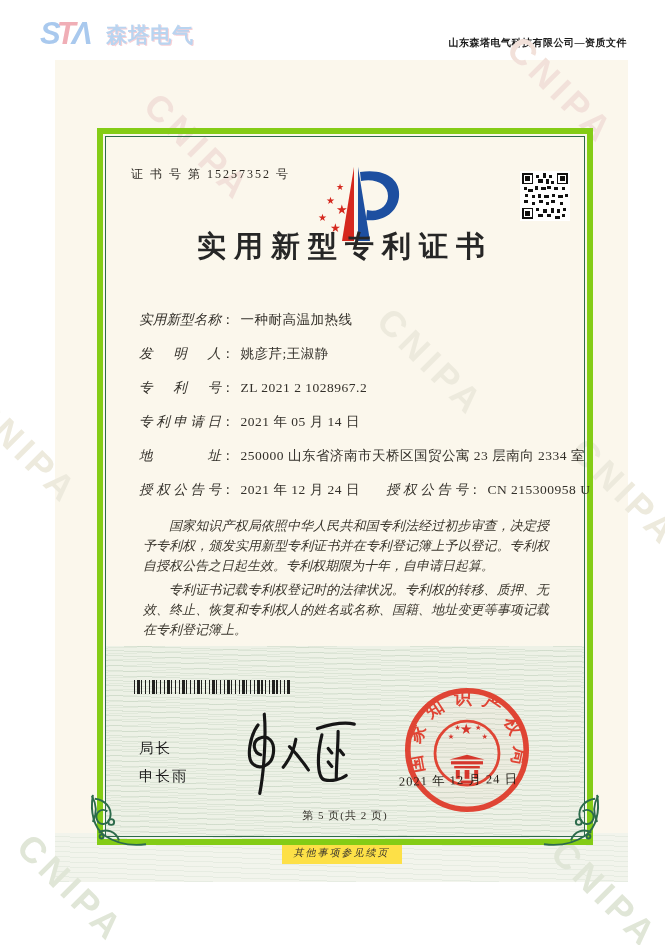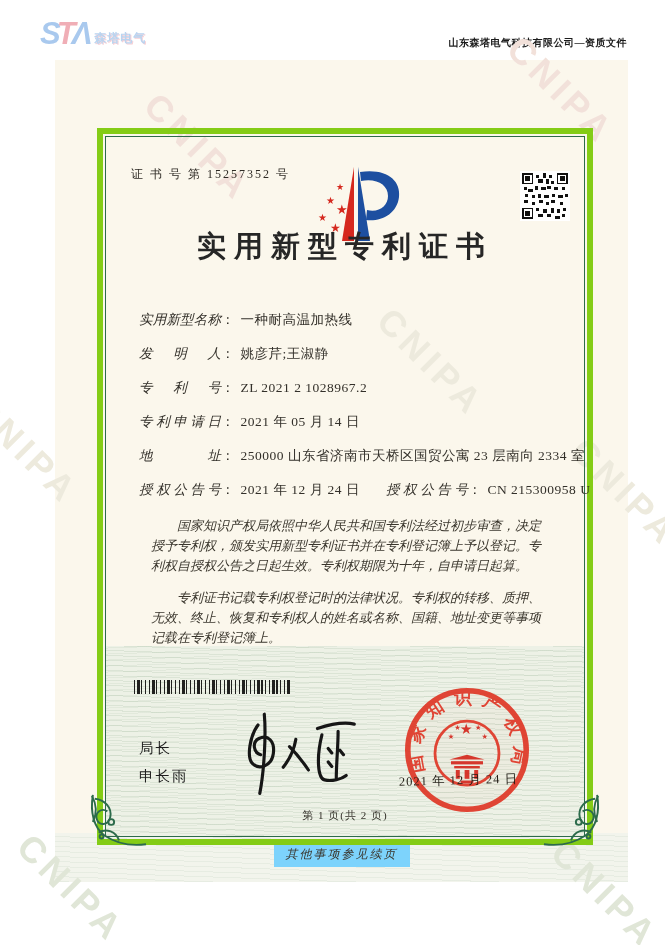--- a/index.html
+++ b/index.html
@@ -6,30 +6,30 @@
   body{width:665px;height:945px;position:relative;overflow:hidden;
        font-family:"Liberation Serif","DejaVu Serif",serif;}
   .page{position:absolute;inset:0;background:#ffffff;}
 
   
   .hdr-logo{position:absolute;left:40px;top:18px;font-family:"Liberation Sans","DejaVu Sans",sans-serif;
             font-style:italic;font-weight:800;font-size:31px;letter-spacing:-4px;line-height:32px;}
   .hdr-logo .ls{color:#a9c9ee;}
   .hdr-logo .lt{color:#f0aeb6;}
   .hdr-logo .la{color:#a9c9ee;}
-  .hdr-logo .lcn{font-style:normal;font-size:12px;font-weight:700;letter-spacing:1px;color:#b9d4f0;
-                 text-shadow:1px 1px 0 rgba(240,170,178,.55);margin-left:6px;vertical-align:2px;}
+  .hdr-logo .lcn{font-style:normal;font-size:21px;font-weight:700;letter-spacing:1px;color:#b9d4f0;
+                 text-shadow:1px 1px 0 rgba(240,170,178,.55);margin-left:18px;vertical-align:2px;}
   .hdr-doc{position:absolute;right:38px;top:36px;font-size:10px;font-weight:600;color:#1c1c1c;letter-spacing:.5px;}
 
   
   .scan{position:absolute;left:55px;top:60px;width:573px;height:822px;background:#fbf7ec;}
   .scan-bottom{position:absolute;left:0;right:0;top:773px;height:49px;background:#f2f4ec;
       background-image:repeating-linear-gradient(2deg,rgba(130,165,135,.10) 0 1px,transparent 1px 5px);}
-  .note-box{position:absolute;left:50%;top:782px;transform:translateX(-50%);background:#7dd3fc;
-            padding:4px 12px;font-size:12px;font-style:italic;color:#3a352c;letter-spacing:2px;}
+  .note-box{position:absolute;left:50%;top:782px;transform:translateX(-50%);background:#fde047;
+            padding:4px 12px;font-size:10px;font-style:italic;color:#3a352c;letter-spacing:2px;}
 
   
   .wm{position:absolute;font-family:"Liberation Sans","DejaVu Sans",sans-serif;font-weight:800;
       font-size:36px;letter-spacing:5px;transform:rotate(45deg);transform-origin:left top;
       pointer-events:none;z-index:1;white-space:nowrap;}
   .wm.pink{color:#f2e1da;}
   .wm.gray{color:#edeadd;}
   .wm.green{color:#e0e6d7;}
 
   
@@ -50,21 +50,21 @@
          letter-spacing:8px;color:#262626;z-index:4;}
 
   .content{position:absolute;left:36px;right:34px;top:178px;z-index:4;color:#33302a;}
   .f-row{font-size:13.5px;line-height:15px;margin-bottom:19px;white-space:nowrap;}
   .f-label{display:inline-block;width:82px;text-align-last:justify;text-align:justify;color:#33302a;font-style:italic;}
   .f-colon{display:inline-block;}
   .f-value{margin-left:6px;letter-spacing:.5px;}
   .pair2{margin-left:26px;}
 
   .paras{margin-top:6px;font-size:13px;line-height:20px;font-style:italic;color:#3a362d;text-align:justify;}
-  .paras p{margin:12px;text-indent:2em;font-family:Liberation Serif, serif;}
+  .paras p{margin:4px;text-indent:2em;font-family:Liberation Serif, serif;}
 
   
   .barcode{position:absolute;left:31px;top:546px;width:156px;height:14px;z-index:4;
     background-image:repeating-linear-gradient(90deg,#20201e 0 1.5px,transparent 1.5px 3px,
       #20201e 3px 6px,transparent 6px 7px,#20201e 7px 8.5px,transparent 8.5px 11px,
       #20201e 11px 12px,transparent 12px 15px);}
   .signer{position:absolute;left:36px;top:600px;z-index:4;font-family:"Liberation Sans","DejaVu Sans",sans-serif;
           font-size:14.5px;color:#1d1d1d;letter-spacing:2px;line-height:28px;}
   .sig{position:absolute;left:128px;top:568px;width:126px;height:100px;z-index:4;}
   .seal{position:absolute;left:300px;top:552px;width:128px;height:128px;z-index:5;opacity:.92;}
@@ -245,21 +245,21 @@
             <rect x="66" y="105" width="5" height="11"></rect>
             <rect x="77" y="105" width="6" height="11"></rect>
             <rect x="89" y="105" width="5" height="11"></rect>
             <rect x="72" y="118" width="16" height="4" rx="1"></rect>
           </g>
         </g>
       </svg>
 
       <div class="seal-date">2021 年 12 月 24 日</div>
 
-      <div class="pageinfo">第 1 页(共 2 页)</div>
+      <div class="pageinfo">第 5 页(共 2 页)</div>
     </div>
   </div>
 
   <div class="wm pink" style="left:165px;top:85px;">CNIPA</div>
   <div class="wm pink" style="left:528px;top:28px;">CNIPA</div>
   <div class="wm gray" style="left:398px;top:300px;">CNIPA</div>
   <div class="wm gray" style="left:-8px;top:388px;">CNIPA</div>
   <div class="wm gray" style="left:592px;top:430px;">CNIPA</div>
   <div class="wm green" style="left:38px;top:826px;">CNIPA</div>
   <div class="wm green" style="left:572px;top:832px;">CNIPA</div>

